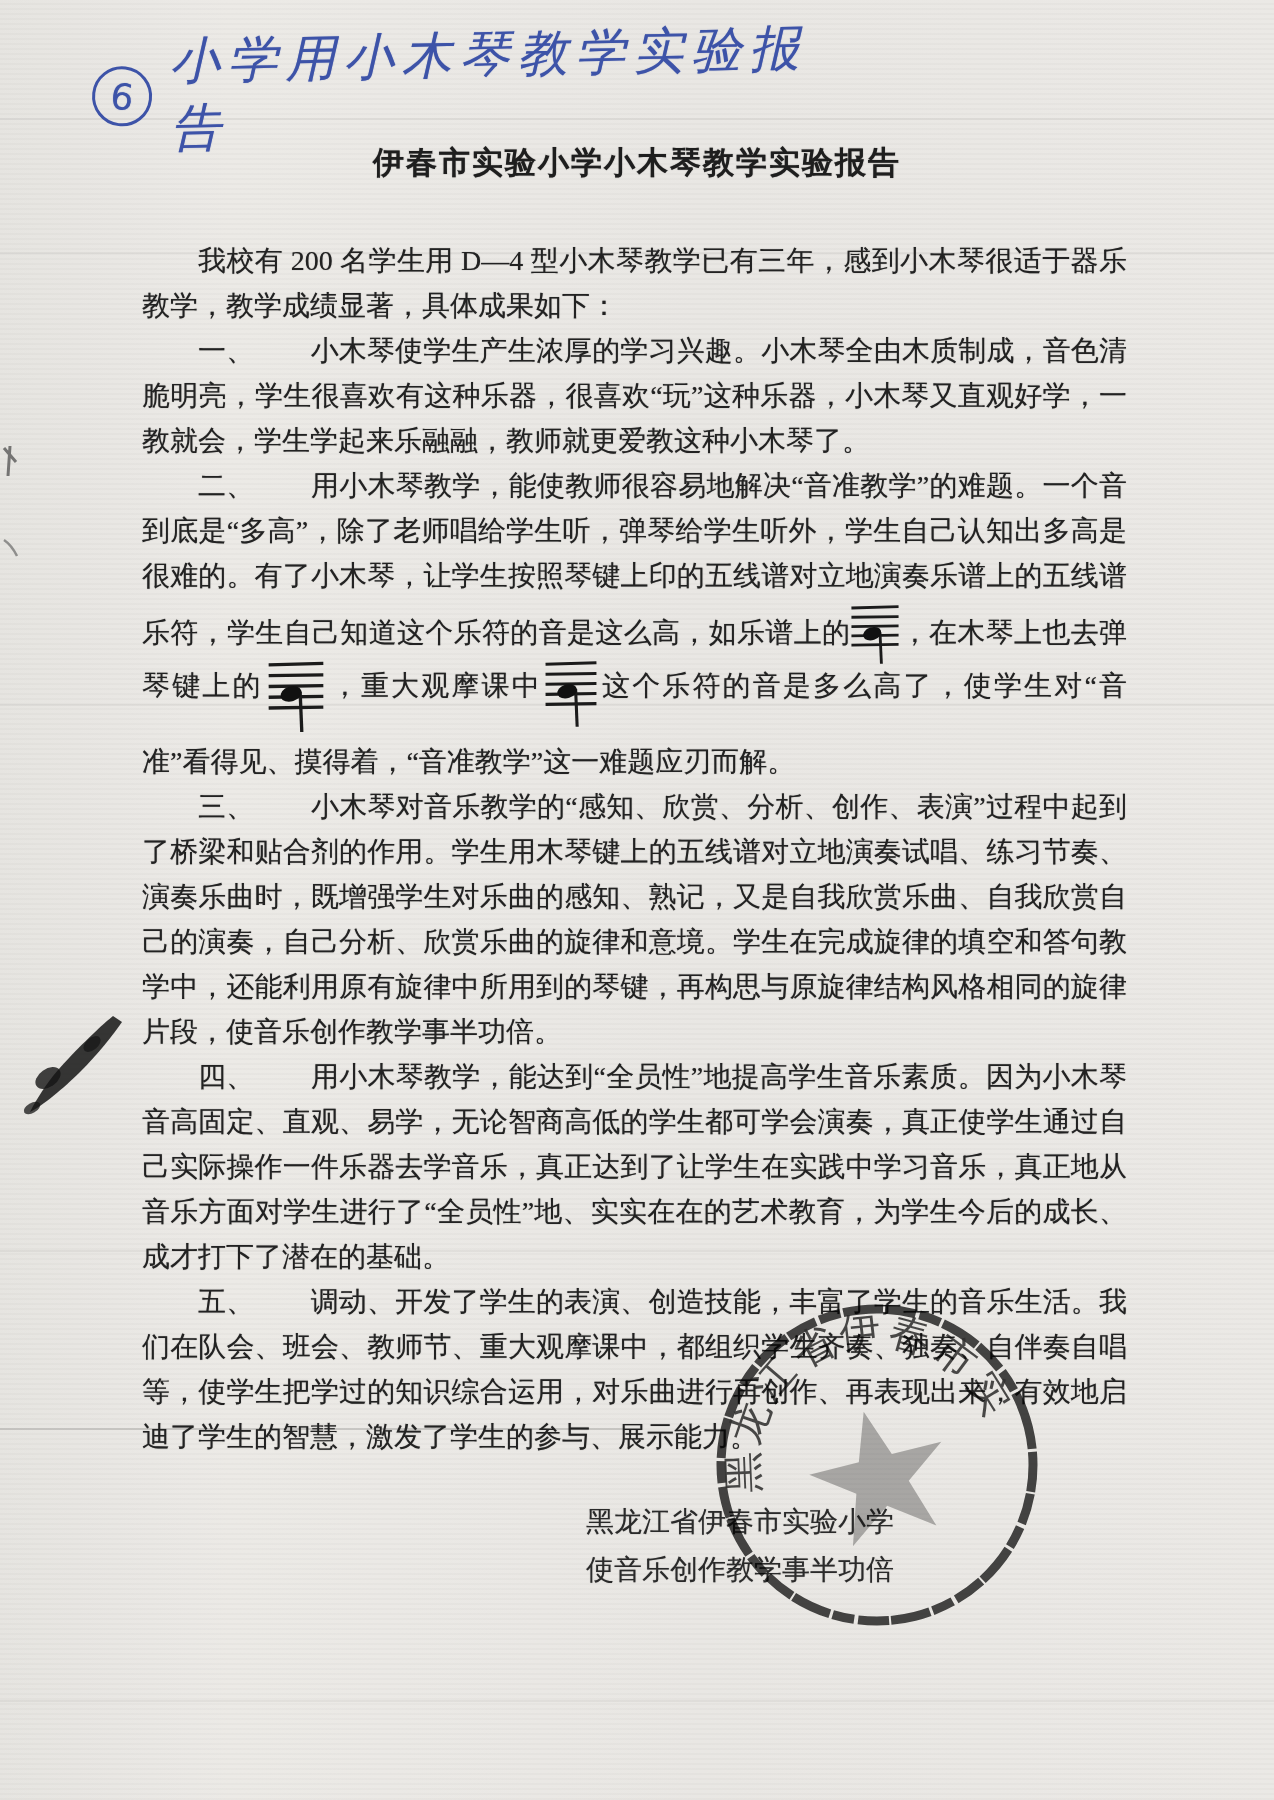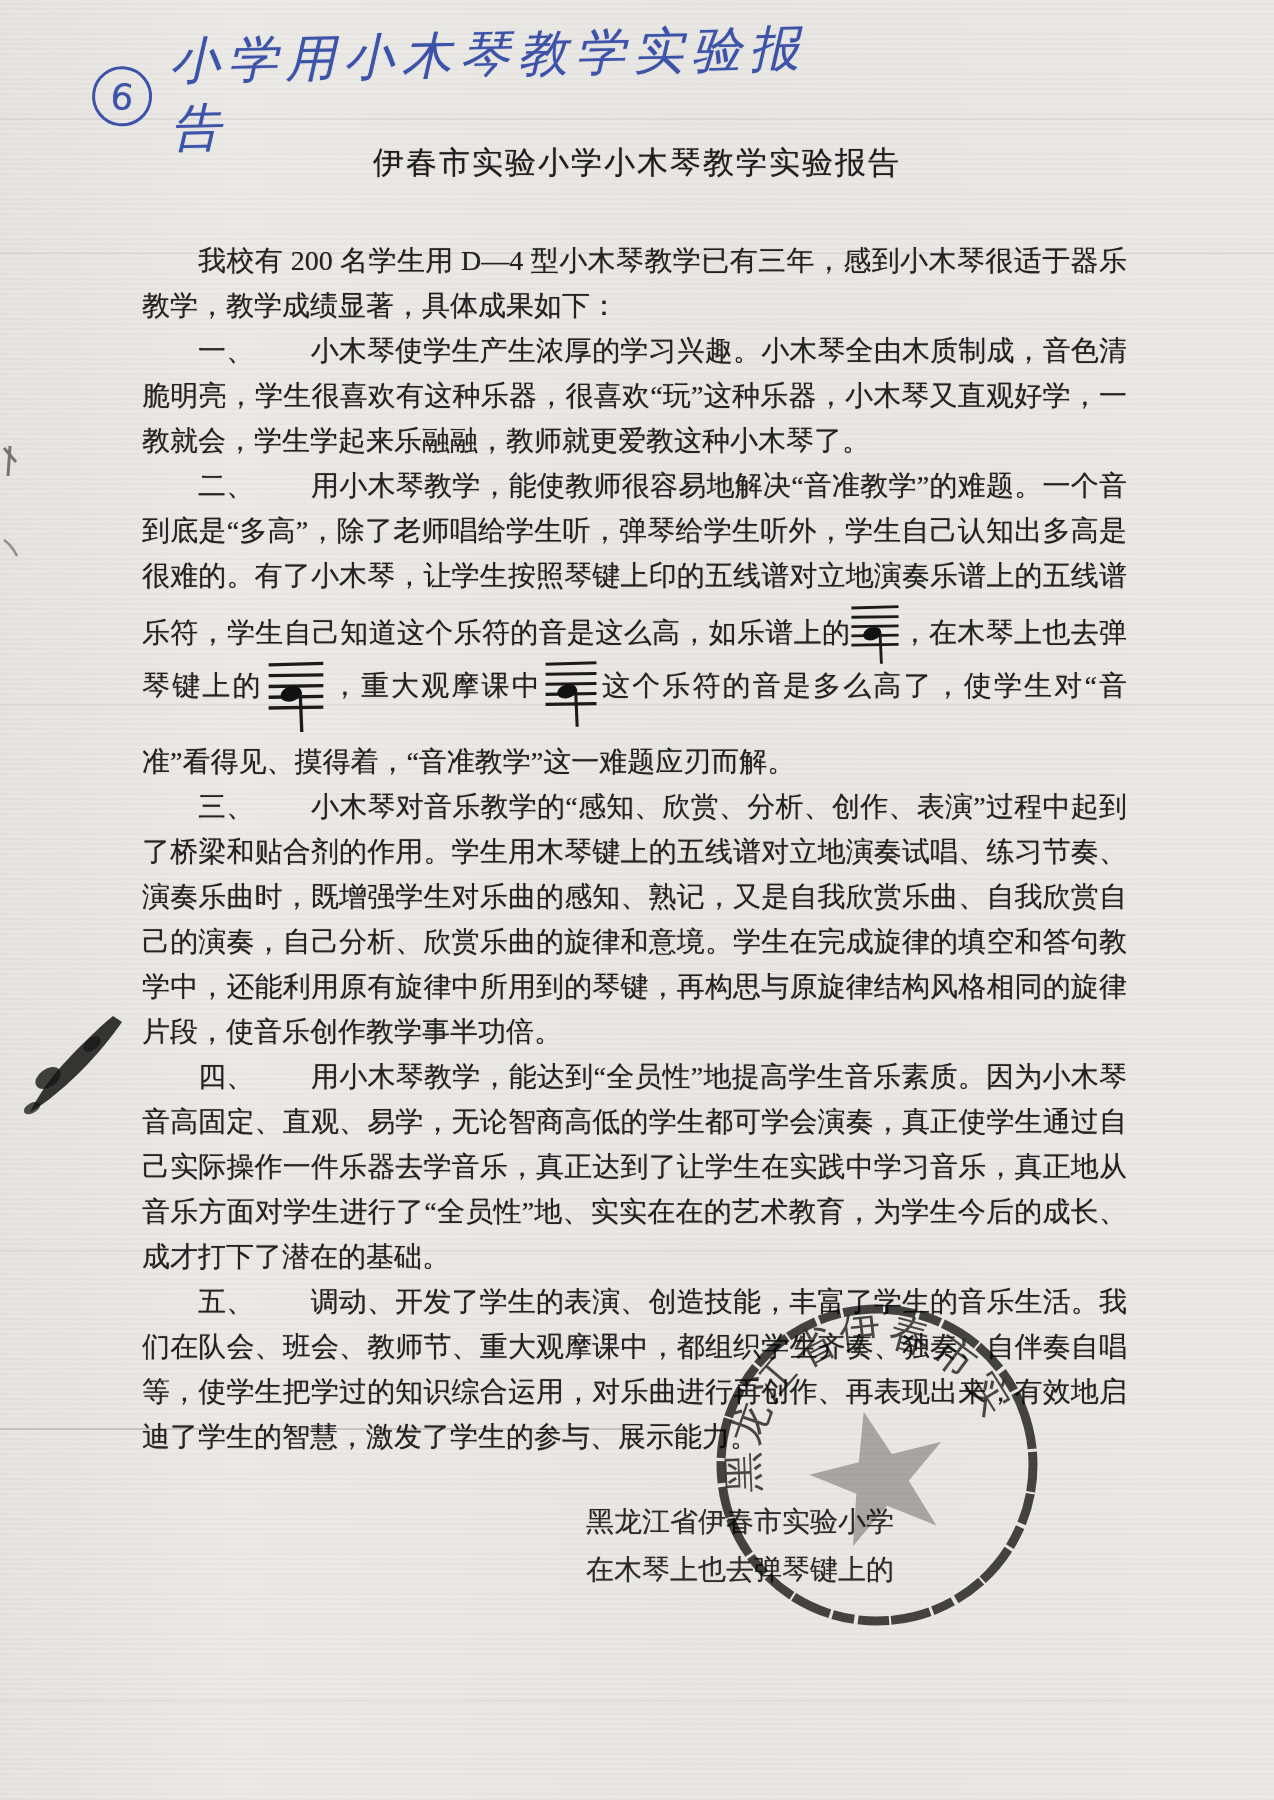--- a/index.html
+++ b/index.html
@@ -36,21 +36,21 @@
     flex:0 0 auto;
     width:54px;height:54px;border:3px solid #3d53a8;border-radius:50%;
     display:flex;align-items:center;justify-content:center;
     font-size:36px;font-style:normal;letter-spacing:0;
     transform:rotate(8deg);
   }
 
   .doc-title{
     position:absolute;left:0;top:142px;width:100%;
     text-align:center;
-    font-size:31px;font-weight:400;letter-spacing:2px;
+    font-size:31px;font-weight:700;letter-spacing:2px;
     color:#1e1e1e;
     text-shadow:0 0 1px rgba(0,0,0,0.55);
   }
 
   .body-text{
     position:absolute;left:142px;top:238px;width:985px;
     font-size:28px;line-height:45px;
     text-align:justify;
     color:#222;
     text-shadow:0 0 1px rgba(0,0,0,0.45);
@@ -135,21 +135,21 @@
           </g>
           <ellipse cx="30" cy="47" rx="13" ry="9" fill="#111" transform="rotate(-18 30 47)"></ellipse>
         </svg></span><span>这个乐符的音是多么高了，使学生对“音准”看得见、摸得着，“音准教学”这一难题应刃而解。</span></p>
     <p>三、　　小木琴对音乐教学的“感知、欣赏、分析、创作、表演”过程中起到了桥梁和贴合剂的作用。学生用木琴键上的五线谱对立地演奏试唱、练习节奏、演奏乐曲时，既增强学生对乐曲的感知、熟记，又是自我欣赏乐曲、自我欣赏自己的演奏，自己分析、欣赏乐曲的旋律和意境。学生在完成旋律的填空和答句教学中，还能利用原有旋律中所用到的琴键，再构思与原旋律结构风格相同的旋律片段，使音乐创作教学事半功倍。</p>
     <p>四、　　用小木琴教学，能达到“全员性”地提高学生音乐素质。因为小木琴音高固定、直观、易学，无论智商高低的学生都可学会演奏，真正使学生通过自己实际操作一件乐器去学音乐，真正达到了让学生在实践中学习音乐，真正地从音乐方面对学生进行了“全员性”地、实实在在的艺术教育，为学生今后的成长、成才打下了潜在的基础。</p>
     <p>五、　　调动、开发了学生的表演、创造技能，丰富了学生的音乐生活。我们在队会、班会、教师节、重大观摩课中，都组织学生齐奏、独奏、自伴奏自唱等，使学生把学过的知识综合运用，对乐曲进行再创作、再表现出来，有效地启迪了学生的智慧，激发了学生的参与、展示能力。</p>
   </div>
 
   <div class="signature">
     <div>黑龙江省伊春市实验小学</div>
-    <div>在木琴上也去弹琴键上的</div>
+    <div>使音乐创作教学事半功倍</div>
   </div>
 
   <div class="stamp">
     <svg viewBox="0 0 330 330" width="330" height="330">
       <circle cx="165" cy="165" r="156" fill="none" stroke="#1d1d1d" stroke-width="9" stroke-dasharray="22 3 40 2 31 4" opacity="0.9"></circle>
       <path id="stampArc" d="M 45,165 A 120,120 0 1 1 285,165" fill="none"></path>
       <text font-size="41" font-family="Liberation Serif, serif" fill="#1d1d1d" opacity="0.88" letter-spacing="4">
         <textPath href="#stampArc" startOffset="2">黑龙江省伊春市实验小学</textPath>
       </text>
       <path d="M165 110 L182 158 L233 158 L192 188 L208 238 L165 207 L122 238 L138 188 L97 158 L148 158 Z" fill="#2a2a2a" opacity="0.38"></path>

